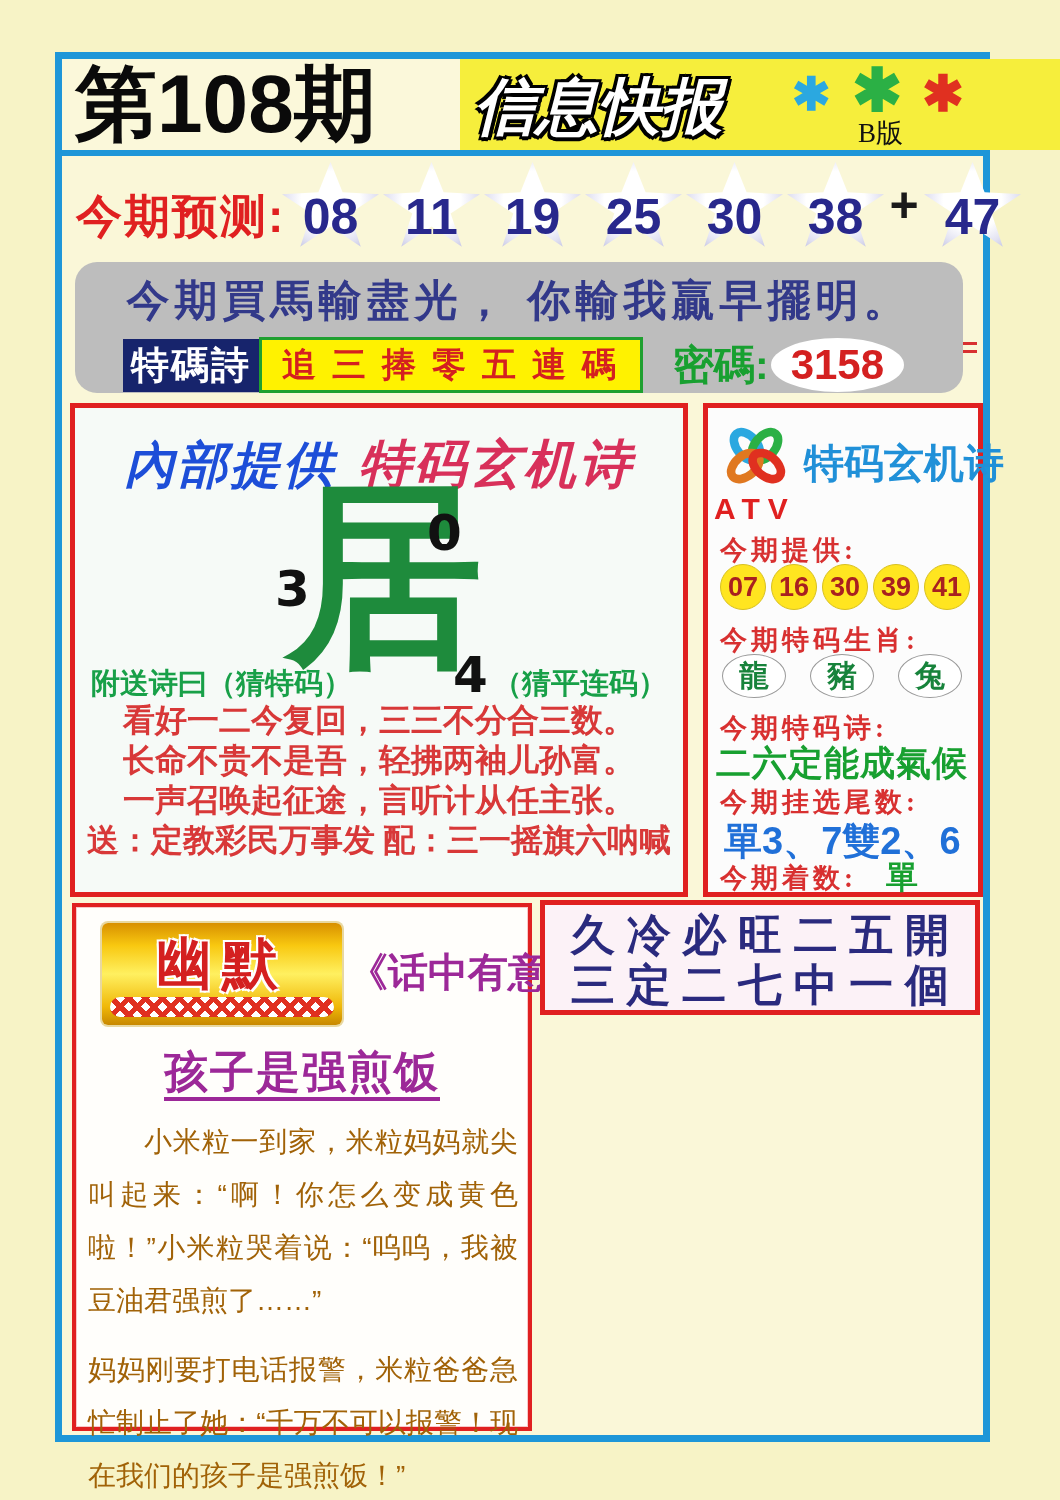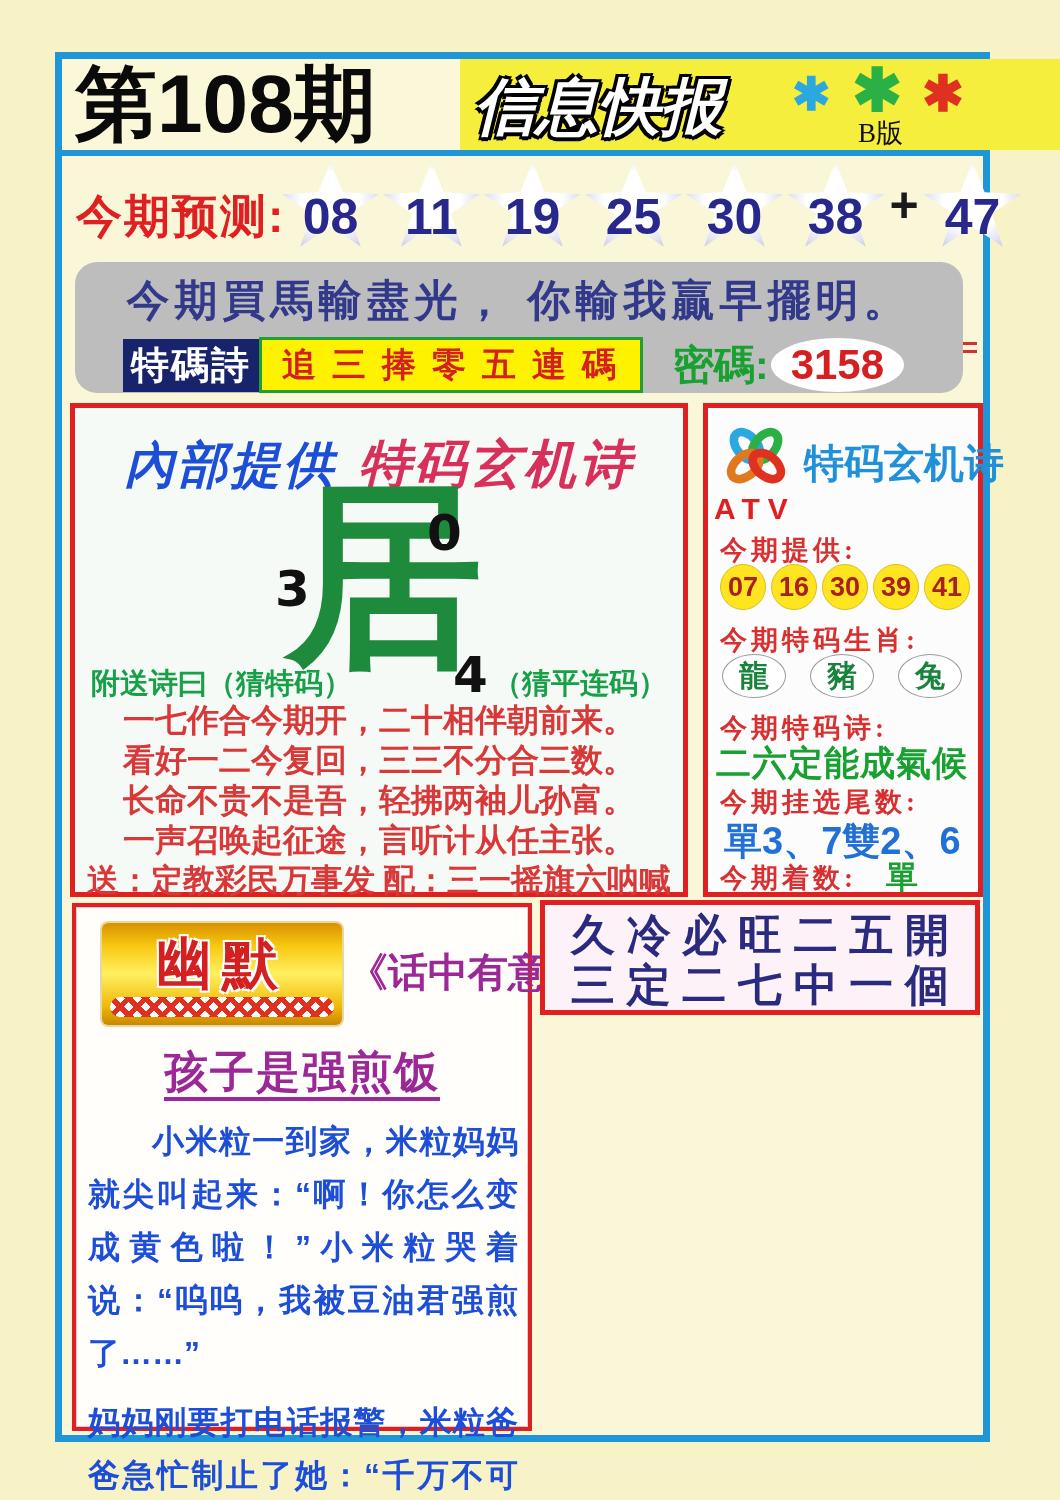--- a/index.html
+++ b/index.html
@@ -142,21 +142,21 @@
       repeating-linear-gradient(-45deg, #E03020 0 5px, transparent 5px 12px),
       #FFFFFF;
   }
   .humor-subtitle { position:absolute; left:272px; top:38px; font-size:40px; font-weight:bold; color:#9C2898; white-space:nowrap; }
   .story-title {
     position:absolute; left:0; top:136px; width:100%; text-align:center;
     font-size:44px; font-weight:bold; color:#9C2898;
     text-decoration:underline; text-underline-offset:10px; letter-spacing:2px;
   }
   .story { position:absolute; left:12px; right:10px; top:208px; }
-  .story p { font-size:32px; font-weight:bold; color:#1d4ed8; line-height:53px; text-align:justify; }
+  .story p { font-size:28px; font-weight:normal; color:#a16207; line-height:53px; text-align:justify; }
   .story p.indent { text-indent:2em; }
   .story p + p { margin-top:16px; }
   
   .calligraphy {
     position:absolute; left:478px; top:841px; width:440px; height:115px;
     border:5px solid #E02020; background:#FCF2F7; padding:6px 26px 0 26px;
   }
   .calli-line { display:flex; justify-content:space-between; font-size:44px; font-weight:bold; color:#2A2A7E; line-height:50px; font-family:"Liberation Serif", serif; }
 </style>
 </head>
@@ -230,21 +230,20 @@
     </div>
     <div class="big-char">居</div>
     <div class="corner-num num-top">0</div>
     <div class="corner-num num-left">3</div>
     <div class="corner-num num-bottom">4</div>
     <div class="hints">
       <span class="hint">附送诗曰（猜特码）</span>
       <span class="hint">（猜平连码）</span>
     </div>
     <div class="mystery-poem">
-      <div>一七作合今期开，二十相伴朝前来。</div>
       <div>看好一二今复回，三三不分合三数。</div>
       <div>长命不贵不是吾，轻拂两袖儿孙富。</div>
       <div>一声召唤起征途，言听计从任主张。</div>
       <div class="send-line">送：定教彩民万事发 配：三一摇旗六呐喊</div>
     </div>
   </div>
 
   <div class="panel-right">
     <svg class="atv-logo" viewBox="0 0 100 100">
       <g fill="none" stroke-width="11" stroke-linecap="round">

